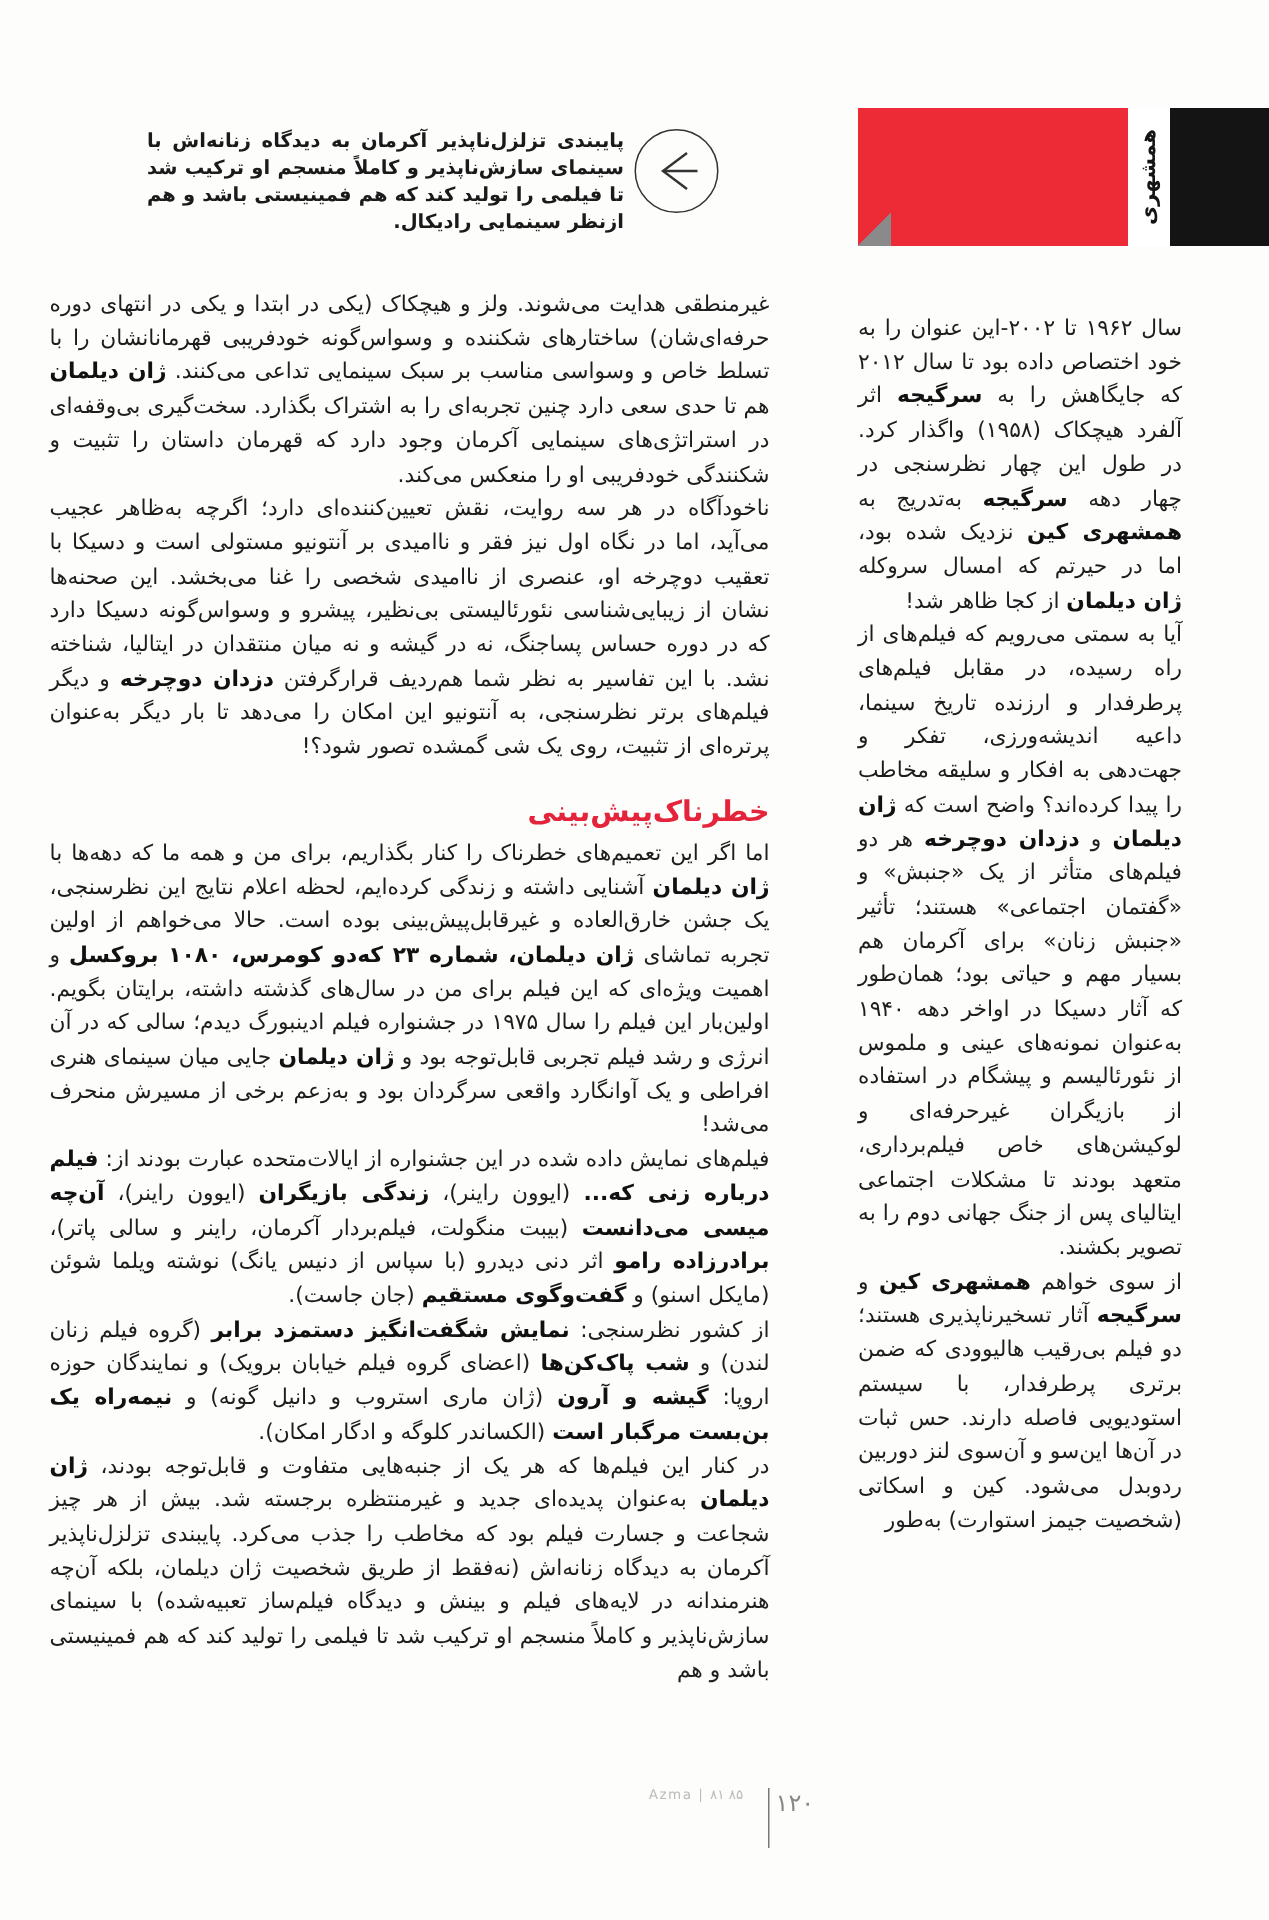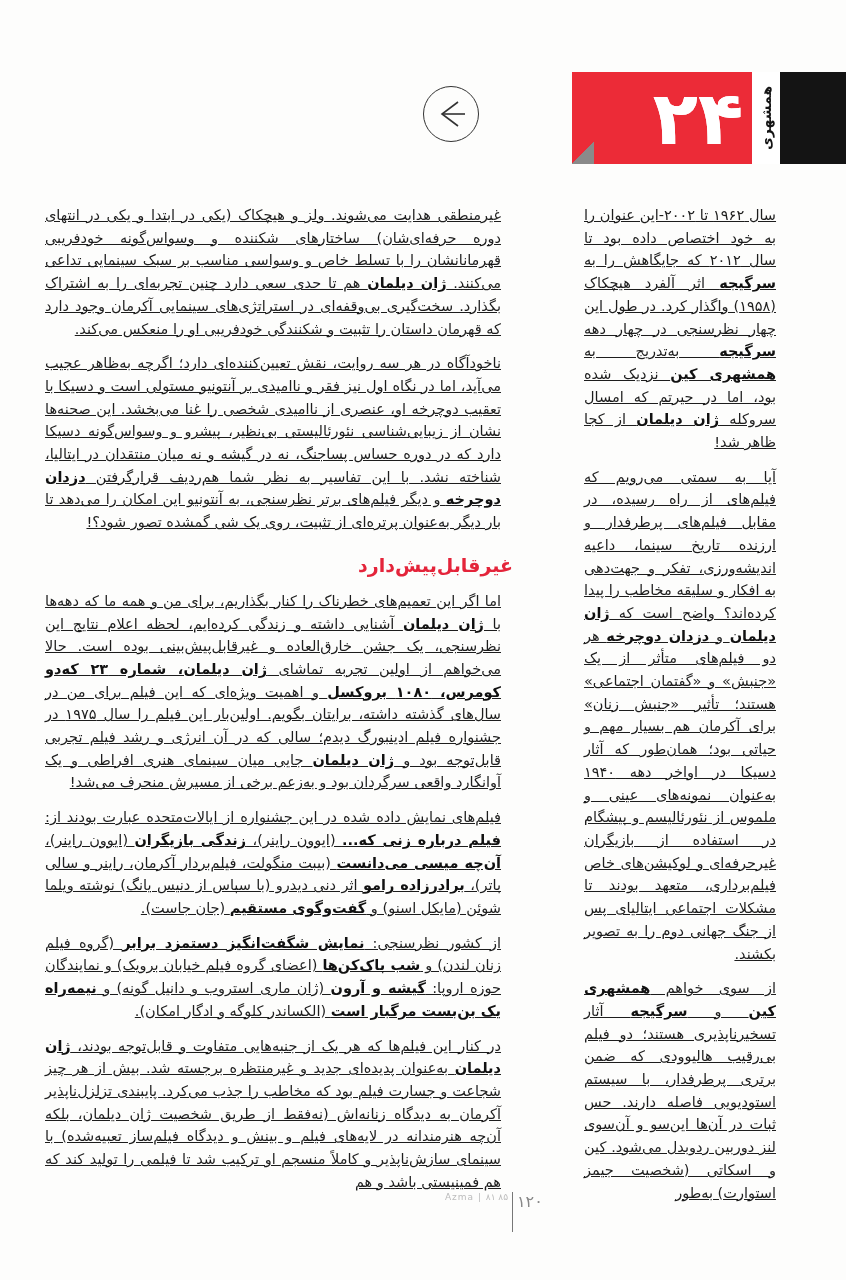--- a/index.html
+++ b/index.html
@@ -23,61 +23,61 @@
     writing-mode: vertical-rl; transform: rotate(180deg);
     color: #141414; background: #fff; font-size: 14px; font-weight: bold; text-align: center; line-height: 28px; }
   
   .quote-arrow { position: absolute; left: 423px; top: 86px; width: 56px; height: 56px;
     border: 1.5px solid #333; border-radius: 50%; box-sizing: border-box; }
   .quote-arrow svg { position: absolute; left: 12px; top: 12px; }
   .quote { position: absolute; left: 98px; top: 86px; width: 318px; direction: rtl; text-align: justify;
     font-size: 13px; line-height: 18px; font-weight: bold; color: #1a1a1a; }
   
   .col { position: absolute; direction: rtl; text-align: justify; font-size: 14.5px; line-height: 22.7px; color: #1d1d1d; }
-  .col-right { left: 572px; top: 192px; width: 216px; }
+  .col-right { left: 572px; top: 208px; width: 216px; }
   .col-main { left: 33px; top: 192px; width: 480px; }
-  .col p { margin: 12px; text-decoration: underline; }
+  .col p { margin: 0; }
   .col b { font-weight: bold; color: #111; }
   .section-head { direction: rtl; color: #e4243a; font-weight: bold; font-size: 19px; line-height: 26px; margin: 18px 0 4px 0; text-align: right; }
   
   .footer { position: absolute; left: 420px; top: 1192px; width: 100px; height: 40px; }
   .footer-rule { position: absolute; left: 92px; top: 0; width: 1px; height: 40px; background: #777; }
-  .footer-text { position: absolute; left: 0; top: 0; width: 88px; font-size: 9px; color: #bbb; text-align: right; letter-spacing: 1px; }
+  .footer-text { position: absolute; left: 0; top: 0; width: 88px; font-size: 9px; color: #bbb; text-align: center; letter-spacing: 1px; }
   .footer-page { position: absolute; left: 97px; top: 0; font-size: 16px; color: #888; }
 </style>
 </head>
 <body>
 
 <div class="page">
 
   <div class="logo-wrap">
     <div class="logo-red"></div>
     <div class="logo-curl"></div>
-    <div class="logo-num">۲۴</div>
     <div class="logo-black"></div>
     <div class="logo-vtext">همشهری</div>
   </div>
 
   <div class="quote-arrow">
     <svg width="30" height="30" viewBox="0 0 30 30">
       <path d="M22 3 L6 15 L22 27" fill="none" stroke="#333" stroke-width="1.6"></path>
       <line x1="6" y1="15" x2="29" y2="15" stroke="#333" stroke-width="1.6"></line>
     </svg>
   </div>
+  <div class="quote">پایبندی تزلزل‌ناپذیر آکرمان به دیدگاه زنانه‌اش با سینمای سازش‌ناپذیر و کاملاً منسجم او ترکیب شد تا فیلمی را تولید کند که هم فمینیستی باشد و هم ازنظر سینمایی رادیکال.</div>
 
   <div class="col col-right">
     <p><span>سال ۱۹۶۲ تا ۲۰۰۲-این عنوان را به خود اختصاص داده بود تا سال ۲۰۱۲ که جایگاهش را به </span><b>سرگیجه</b><span> اثر آلفرد هیچکاک (۱۹۵۸) واگذار کرد. در طول این چهار نظرسنجی در چهار دهه </span><b>سرگیجه</b><span> به‌تدریج به </span><b>همشهری کین</b><span> نزدیک شده بود، اما در حیرتم که امسال سروکله </span><b>ژان دیلمان</b><span> از کجا ظاهر شد!</span></p>
     <p><span>آیا به سمتی می‌رویم که فیلم‌های از راه رسیده، در مقابل فیلم‌های پرطرفدار و ارزنده تاریخ سینما، داعیه اندیشه‌ورزی، تفکر و جهت‌دهی به افکار و سلیقه مخاطب را پیدا کرده‌اند؟ واضح است که </span><b>ژان دیلمان</b><span> و </span><b>دزدان دوچرخه</b><span> هر دو فیلم‌های متأثر از یک «جنبش» و «گفتمان اجتماعی» هستند؛ تأثیر «جنبش زنان» برای آکرمان هم بسیار مهم و حیاتی بود؛ همان‌طور که آثار دسیکا در اواخر دهه ۱۹۴۰ به‌عنوان نمونه‌های عینی و ملموس از نئورئالیسم و پیشگام در استفاده از بازیگران غیرحرفه‌ای و لوکیشن‌های خاص فیلم‌برداری، متعهد بودند تا مشکلات اجتماعی ایتالیای پس از جنگ جهانی دوم را به تصویر بکشند.</span></p>
     <p><span>از سوی خواهم </span><b>همشهری کین</b><span> و </span><b>سرگیجه</b><span> آثار تسخیرناپذیری هستند؛ دو فیلم بی‌رقیب هالیوودی که ضمن برتری پرطرفدار، با سیستم استودیویی فاصله دارند. حس ثبات در آن‌ها این‌سو و آن‌سوی لنز دوربین ردوبدل می‌شود. کین و اسکاتی (شخصیت جیمز استوارت) به‌طور</span></p>
   </div>
 
   <div class="col col-main">
     <p><span>غیرمنطقی هدایت می‌شوند. ولز و هیچکاک (یکی در ابتدا و یکی در انتهای دوره حرفه‌ای‌شان) ساختارهای شکننده و وسواس‌گونه خودفریبی قهرمانانشان را با تسلط خاص و وسواسی مناسب بر سبک سینمایی تداعی می‌کنند. </span><b>ژان دیلمان</b><span> هم تا حدی سعی دارد چنین تجربه‌ای را به اشتراک بگذارد. سخت‌گیری بی‌وقفه‌ای در استراتژی‌های سینمایی آکرمان وجود دارد که قهرمان داستان را تثبیت و شکنندگی خودفریبی او را منعکس می‌کند.</span></p>
     <p><span>ناخودآگاه در هر سه روایت، نقش تعیین‌کننده‌ای دارد؛ اگرچه به‌ظاهر عجیب می‌آید، اما در نگاه اول نیز فقر و ناامیدی بر آنتونیو مستولی است و دسیکا با تعقیب دوچرخه او، عنصری از ناامیدی شخصی را غنا می‌بخشد. این صحنه‌ها نشان از زیبایی‌شناسی نئورئالیستی بی‌نظیر، پیشرو و وسواس‌گونه دسیکا دارد که در دوره حساس پساجنگ، نه در گیشه و نه میان منتقدان در ایتالیا، شناخته نشد. با این تفاسیر به نظر شما هم‌ردیف قرارگرفتن </span><b>دزدان دوچرخه</b><span> و دیگر فیلم‌های برتر نظرسنجی، به آنتونیو این امکان را می‌دهد تا بار دیگر به‌عنوان پرتره‌ای از تثبیت، روی یک شی گمشده تصور شود؟!</span></p>
-    <div class="section-head">غیرقابل‌پیش‌دارد</div>
+    <div class="section-head">خطرناک‌پیش‌بینی</div>
     <p><span>اما اگر این تعمیم‌های خطرناک را کنار بگذاریم، برای من و همه ما که دهه‌ها با </span><b>ژان دیلمان</b><span> آشنایی داشته و زندگی کرده‌ایم، لحظه اعلام نتایج این نظرسنجی، یک جشن خارق‌العاده و غیرقابل‌پیش‌بینی بوده است. حالا می‌خواهم از اولین تجربه تماشای </span><b>ژان دیلمان، شماره ۲۳ که‌دو کومرس، ۱۰۸۰ بروکسل</b><span> و اهمیت ویژه‌ای که این فیلم برای من در سال‌های گذشته داشته، برایتان بگویم. اولین‌بار این فیلم را سال ۱۹۷۵ در جشنواره فیلم ادینبورگ دیدم؛ سالی که در آن انرژی و رشد فیلم تجربی قابل‌توجه بود و </span><b>ژان دیلمان</b><span> جایی میان سینمای هنری افراطی و یک آوانگارد واقعی سرگردان بود و به‌زعم برخی از مسیرش منحرف می‌شد!</span></p>
     <p><span>فیلم‌های نمایش داده شده در این جشنواره از ایالات‌متحده عبارت بودند از: </span><b>فیلم درباره زنی که...</b><span> (ایوون راینر)، </span><b>زندگی بازیگران</b><span> (ایوون راینر)، </span><b>آن‌چه میسی می‌دانست</b><span> (بیبت منگولت، فیلم‌بردار آکرمان، راینر و سالی پاتر)، </span><b>برادرزاده رامو</b><span> اثر دنی دیدرو (با سپاس از دنیس یانگ) نوشته ویلما شوئن (مایکل اسنو) و </span><b>گفت‌وگوی مستقیم</b><span> (جان جاست).</span></p>
     <p><span>از کشور نظرسنجی: </span><b>نمایش شگفت‌انگیز دستمزد برابر</b><span> (گروه فیلم زنان لندن) و </span><b>شب پاک‌کن‌ها</b><span> (اعضای گروه فیلم خیابان برویک) و نمایندگان حوزه اروپا: </span><b>گیشه و آرون</b><span> (ژان ماری استروب و دانیل گونه) و </span><b>نیمه‌راه یک بن‌بست مرگبار است</b><span> (الکساندر کلوگه و ادگار امکان).</span></p>
     <p><span>در کنار این فیلم‌ها که هر یک از جنبه‌هایی متفاوت و قابل‌توجه بودند، </span><b>ژان دیلمان</b><span> به‌عنوان پدیده‌ای جدید و غیرمنتظره برجسته شد. بیش از هر چیز شجاعت و جسارت فیلم بود که مخاطب را جذب می‌کرد. پایبندی تزلزل‌ناپذیر آکرمان به دیدگاه زنانه‌اش (نه‌فقط از طریق شخصیت ژان دیلمان، بلکه آن‌چه هنرمندانه در لایه‌های فیلم و بینش و دیدگاه فیلم‌ساز تعبیه‌شده) با سینمای سازش‌ناپذیر و کاملاً منسجم او ترکیب شد تا فیلمی را تولید کند که هم فمینیستی باشد و هم</span></p>
   </div>
 
   <div class="footer">
     <div class="footer-text">Azma | ۸۱ ۸۵</div>
     <div class="footer-rule"></div>
     <div class="footer-page">۱۲۰</div>

